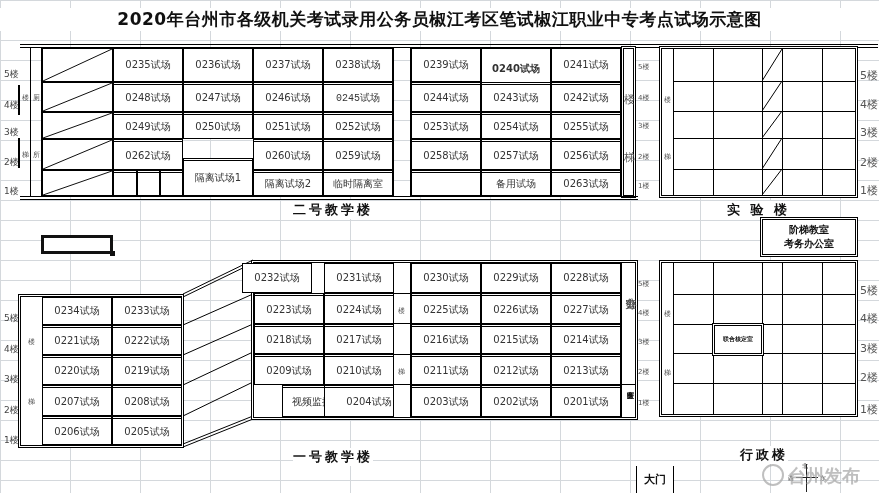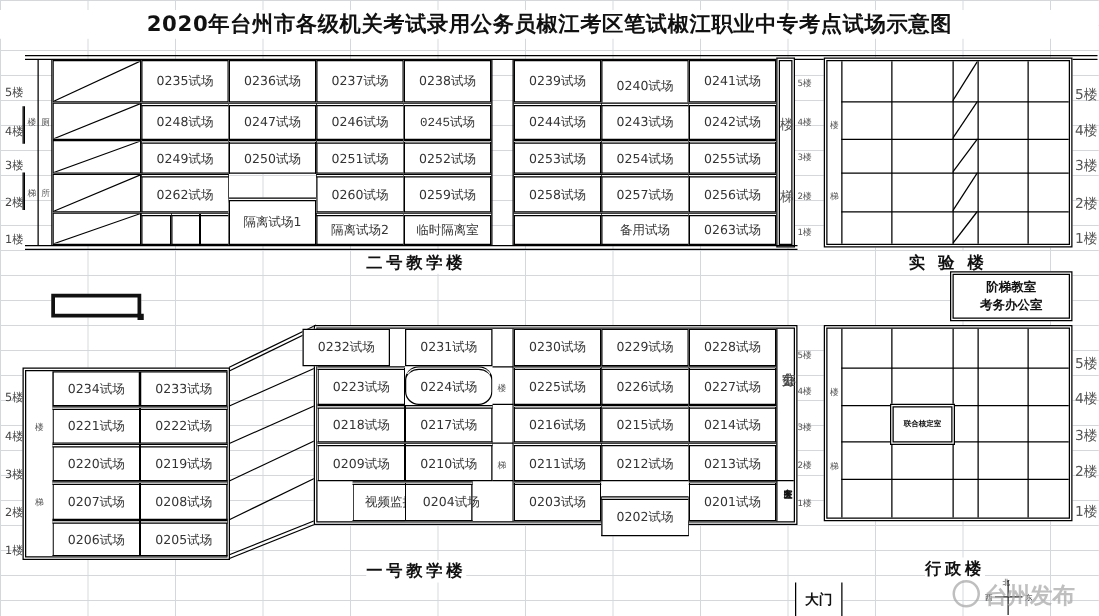--- a/index.html
+++ b/index.html
@@ -89,21 +89,21 @@
       <svg viewBox="0 0 71 26" preserveAspectRatio="none">
         <line x1="0" y1="26" x2="71" y2="0" stroke="#000" stroke-width="1"></line>
       </svg>
     </div>
 
   <div class="cell" style="left:113px; top:48px; width:70px; height:34px;">0235试场</div>
   <div class="cell" style="left:183px; top:48px; width:70px; height:34px;">0236试场</div>
   <div class="cell" style="left:253px; top:48px; width:70px; height:34px;">0237试场</div>
   <div class="cell" style="left:323px; top:48px; width:70px; height:34px;">0238试场</div>
   <div class="cell" style="left:411px; top:48px; width:70px; height:34px;">0239试场</div>
-  <div class="cell" style="left:481px; top:48px; width:70px; height:42px;">0240试场</div>
+  <div class="cell" style="left:481px; top:48px; width:70px; height:42px;font-weight:bold;">0240试场</div>
   <div class="cell" style="left:551px; top:48px; width:70px; height:34px;">0241试场</div>
 
   <div class="cell dbl-top" style="left:113px; top:82px; width:70px; height:30px;">0248试场</div>
   <div class="cell dbl-top" style="left:183px; top:82px; width:70px; height:30px;">0247试场</div>
   <div class="cell dbl-top" style="left:253px; top:82px; width:70px; height:30px;">0246试场</div>
   <div class="cell dbl-top" style="left:323px; top:82px; width:70px; height:30px;font-family:Liberation Mono, monospace;">0245试场</div>
   <div class="cell dbl-top" style="left:411px; top:82px; width:70px; height:30px;">0244试场</div>
   <div class="cell dbl-top" style="left:481px; top:82px; width:70px; height:30px;">0243试场</div>
   <div class="cell dbl-top" style="left:551px; top:82px; width:70px; height:30px;">0242试场</div>
 
@@ -216,48 +216,48 @@
     <line x1="0" y1="127" x2="70" y2="94" stroke="#000"></line>
     <line x1="0" y1="158" x2="70" y2="124" stroke="#000"></line>
     <line x1="0" y1="186" x2="70" y2="158" stroke="#000"></line>
     <line x1="0" y1="189" x2="70" y2="161" stroke="#000"></line>
   </svg>
 
   <div class="abs building" style="left:251px; top:260px; width:387px; height:160px;"></div>
   <div class="cell" style="left:242px; top:263px; width:70px; height:30px;">0232试场</div>
   <div class="cell" style="left:324px; top:263px; width:70px; height:30px;">0231试场</div>
   <div class="cell dbl-top" style="left:254px; top:293px; width:70px; height:31px;">0223试场</div>
-  <div class="cell dbl-top" style="left:324px; top:293px; width:70px; height:31px;border-radius:11px;">0224试场</div>
+  <div class="cell dbl-top" style="left:324px; top:293px; width:70px; height:31px;">0224试场</div>
   <div class="cell dbl-top" style="left:254px; top:324px; width:70px; height:30px;">0218试场</div>
   <div class="cell dbl-top" style="left:324px; top:324px; width:70px; height:30px;">0217试场</div>
   <div class="cell dbl-top" style="left:254px; top:354px; width:70px; height:31px;">0209试场</div>
   <div class="cell dbl-top" style="left:324px; top:354px; width:70px; height:31px;">0210试场</div>
   <div class="cell dbl-top" style="left:254px; top:385px; width:70px; height:32px;margin-left:28px;">视频监控室</div>
-  <div class="cell dbl-top" style="left:324px; top:385px; width:54px; height:32px;padding-left:20px;">0204试场</div>
+  <div class="cell dbl-top" style="left:324px; top:385px; width:70px; height:32px;padding-left:20px;">0204试场</div>
 
   <div class="abs" style="left:394px; top:263px; width:17px; height:154px; border-right:1px solid #000;"></div>
   <div class="abs" style="left:394px; top:293px; width:17px; height:31px; border-top:1px solid #000; border-bottom:1px solid #000;"></div>
   <div class="abs" style="left:394px; top:354px; width:17px; height:31px; border-top:1px solid #000; border-bottom:1px solid #000;"></div>
   <div class="small-label" style="left:398px; top:306px;">楼</div>
   <div class="small-label" style="left:398px; top:367px;">梯</div>
 
   <div class="cell" style="left:411px; top:263px; width:70px; height:30px;">0230试场</div>
   <div class="cell" style="left:481px; top:263px; width:70px; height:30px;">0229试场</div>
   <div class="cell" style="left:551px; top:263px; width:70px; height:30px;">0228试场</div>
   <div class="cell dbl-top" style="left:411px; top:293px; width:70px; height:31px;">0225试场</div>
   <div class="cell dbl-top" style="left:481px; top:293px; width:70px; height:31px;">0226试场</div>
   <div class="cell dbl-top" style="left:551px; top:293px; width:70px; height:31px;">0227试场</div>
   <div class="cell dbl-top" style="left:411px; top:324px; width:70px; height:30px;">0216试场</div>
   <div class="cell dbl-top" style="left:481px; top:324px; width:70px; height:30px;">0215试场</div>
   <div class="cell dbl-top" style="left:551px; top:324px; width:70px; height:30px;">0214试场</div>
   <div class="cell dbl-top" style="left:411px; top:354px; width:70px; height:31px;">0211试场</div>
   <div class="cell dbl-top" style="left:481px; top:354px; width:70px; height:31px;">0212试场</div>
   <div class="cell dbl-top" style="left:551px; top:354px; width:70px; height:31px;">0213试场</div>
   <div class="cell dbl-top" style="left:411px; top:385px; width:70px; height:32px;">0203试场</div>
-  <div class="cell dbl-top" style="left:481px; top:385px; width:70px; height:32px;margin-top:12px;">0202试场</div>
+  <div class="cell dbl-top" style="left:481px; top:385px; width:70px; height:32px;">0202试场</div>
   <div class="cell dbl-top" style="left:551px; top:385px; width:70px; height:32px;">0201试场</div>
 
   <div class="abs" style="left:621px; top:263px; width:14px; height:121px; border-left:1px solid #000;">
     <div class="vtext" style="position:absolute; left:0px; top:26px; font-size:11px; color:#444;">办公室</div>
   </div>
   <div class="abs" style="left:621px; top:384px; width:14px; height:33px; border-left:1px solid #000; border-top:1px solid #000;">
     <div class="vtext" style="position:absolute; left:3px; top:2px; font-size:7px; font-weight:bold; color:#111; letter-spacing:-1px;">医务室</div>
   </div>
   <div class="small-label" style="left:638px; top:279px;">5楼</div>
   <div class="small-label" style="left:638px; top:308px;">4楼</div>

